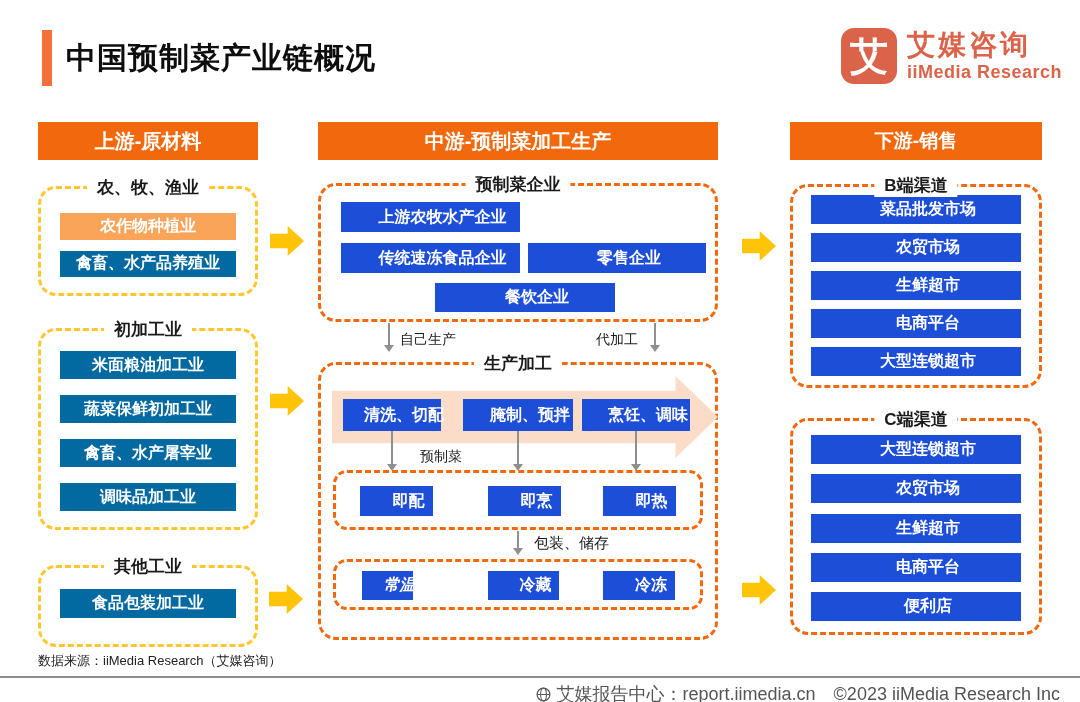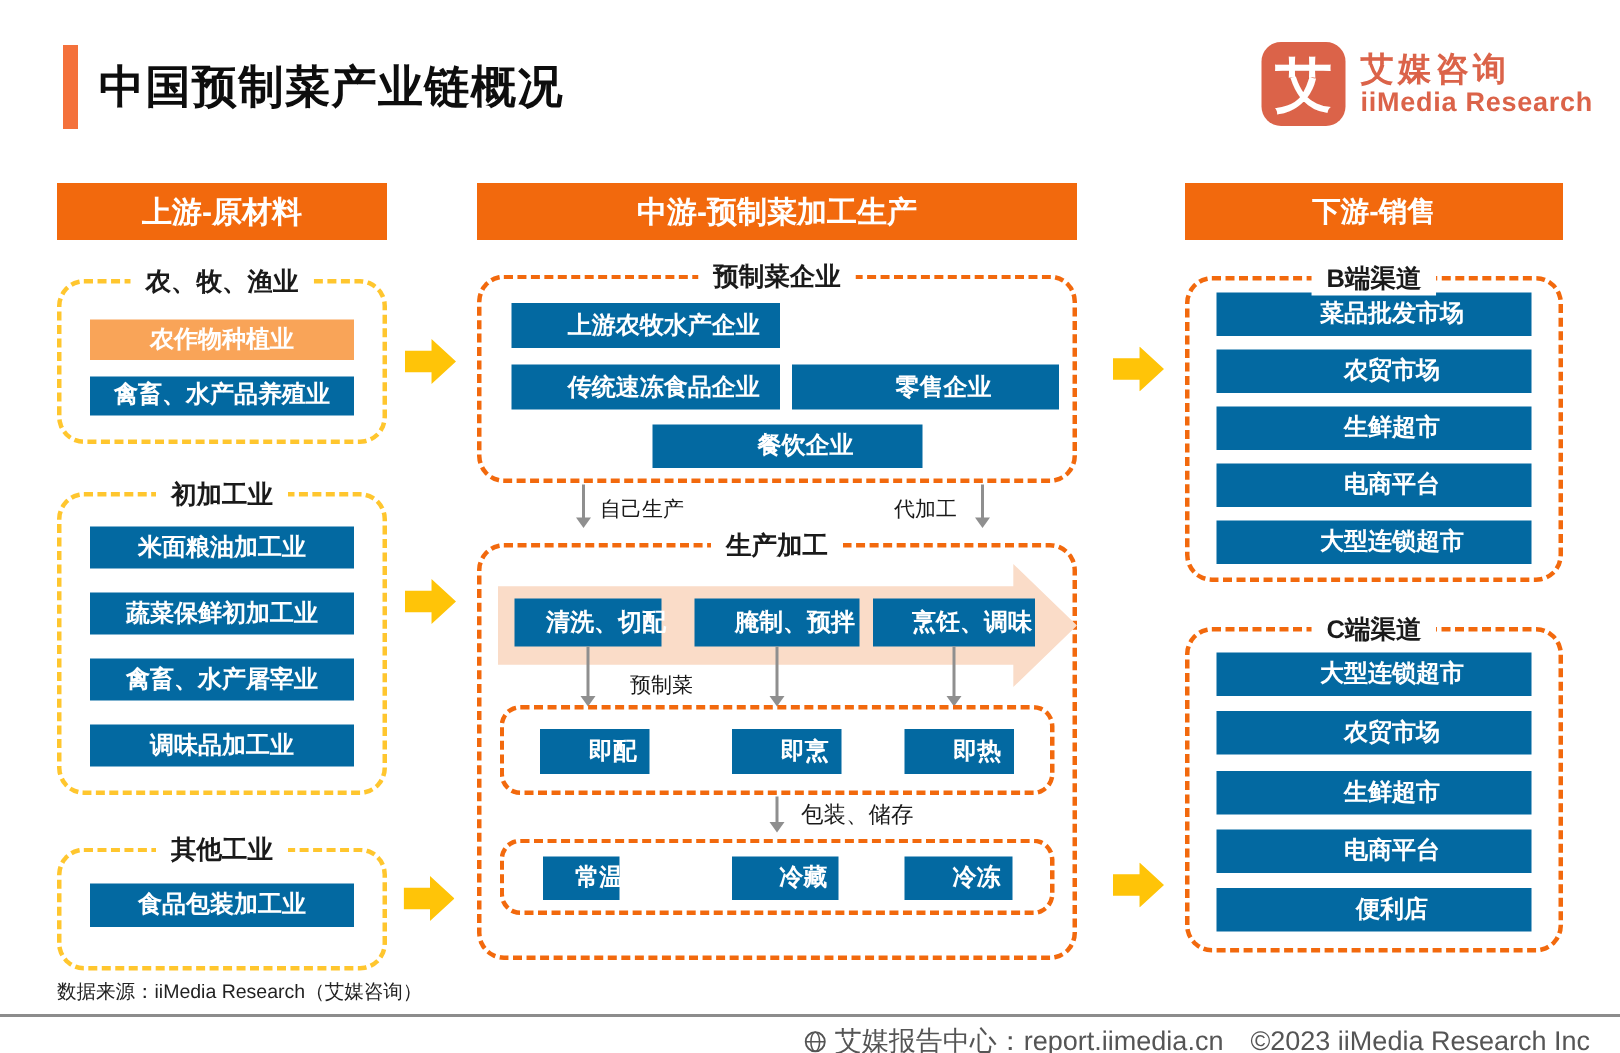--- a/index.html
+++ b/index.html
@@ -7,34 +7,34 @@
   body { font-family:"Liberation Sans","DejaVu Sans",sans-serif; }
   #page { position:relative; width:1080px; height:702px; background:#fff; overflow:hidden; }
 
   
   .title-bar { position:absolute; left:42px; top:30px; width:10px; height:56px; background:#F4713B; }
   .page-title { position:absolute; left:66px; top:38px; font-size:30px; font-weight:bold; color:#0d0d0d; letter-spacing:1px; }
   .logo { position:absolute; right:18px; top:28px; display:flex; align-items:center; }
   .logo-icon { width:56px; height:56px; background:#DB6349; border-radius:13px; color:#fff;
                font-size:38px; font-weight:bold; display:flex; align-items:center; justify-content:center; }
   .logo-text { margin-left:10px; color:#DB6349; }
-  .logo-cn { font-size:22px; font-weight:bold; letter-spacing:3px; line-height:1.15; }
+  .logo-cn { font-size:28px; font-weight:bold; letter-spacing:3px; line-height:1.15; }
   .logo-en { font-size:18px; font-weight:bold; letter-spacing:0.5px; }
 
   
   .col-header { position:absolute; background:#F2690D; color:#fff; font-weight:bold;
                 display:flex; align-items:center; justify-content:center; }
   .group { position:absolute; border:3px dashed #F2690D; border-radius:18px; }
   .group.yellow { border-color:#FFC62E; }
   .group-title { position:absolute; top:-13px; left:50%; transform:translateX(-50%);
                  background:#fff; padding:0 10px; font-weight:bold; font-size:17px;
                  color:#1a1a1a; white-space:nowrap; }
   .item { color:#fff; font-weight:bold; font-size:16px; display:flex; align-items:center;
           justify-content:center; white-space:nowrap; }
-  .item.solid { background:#0369a1;padding-left:24px; }
+  .item.solid { background:#1d4ed8;padding-left:24px; }
   .item.light { background:#F9A458; }
   .item.mid   { background:#0369a1; }
   .vstack { display:flex; flex-direction:column; height:100%; }
   .abs { position:absolute; }
 
   
   .yarrow { position:absolute; width:34px; height:30px; background:#FFC408;
             clip-path:polygon(0 26%,52% 26%,52% 0,100% 50%,52% 100%,52% 74%,0 74%); }
 
   
@@ -136,21 +136,21 @@
 
   <div class="sub-dash" style="left:333px;top:470px;width:370px;height:60px;"></div>
   <div class="item solid abs" style="left:360px;top:486px;width:73px;height:30px;">即配</div>
   <div class="item solid abs" style="left:488px;top:486px;width:73px;height:30px;">即烹</div>
   <div class="item solid abs" style="left:603px;top:486px;width:73px;height:30px;">即热</div>
 
   <div class="vconn" style="left:517px;top:531px;height:22px;"></div>
   <div class="conn-label" style="left:534px;top:534px;font-size:15px;">包装、储存</div>
 
   <div class="sub-dash" style="left:333px;top:559px;width:370px;height:51px;"></div>
-  <div class="item solid abs" style="left:362px;top:571px;width:51px;height:29px;">常温</div>
+  <div class="item solid abs" style="left:362px;top:571px;width:51px;height:29px;font-style:italic;">常温</div>
   <div class="item solid abs" style="left:488px;top:571px;width:71px;height:29px;">冷藏</div>
   <div class="item solid abs" style="left:603px;top:571px;width:72px;height:29px;">冷冻</div>
 
   <div class="col-header" style="left:790px;top:122px;width:252px;height:38px;font-size:19px;">下游-销售</div>
 
   <div class="group" style="left:790px;top:184px;width:252px;height:204px;">
     <div class="group-title">B端渠道</div>
     <div class="vstack" style="padding:8px 18px 9px;justify-content:space-between;">
       <div class="item solid" style="height:29px;">菜品批发市场</div>
       <div class="item solid" style="height:29px;">农贸市场</div>

